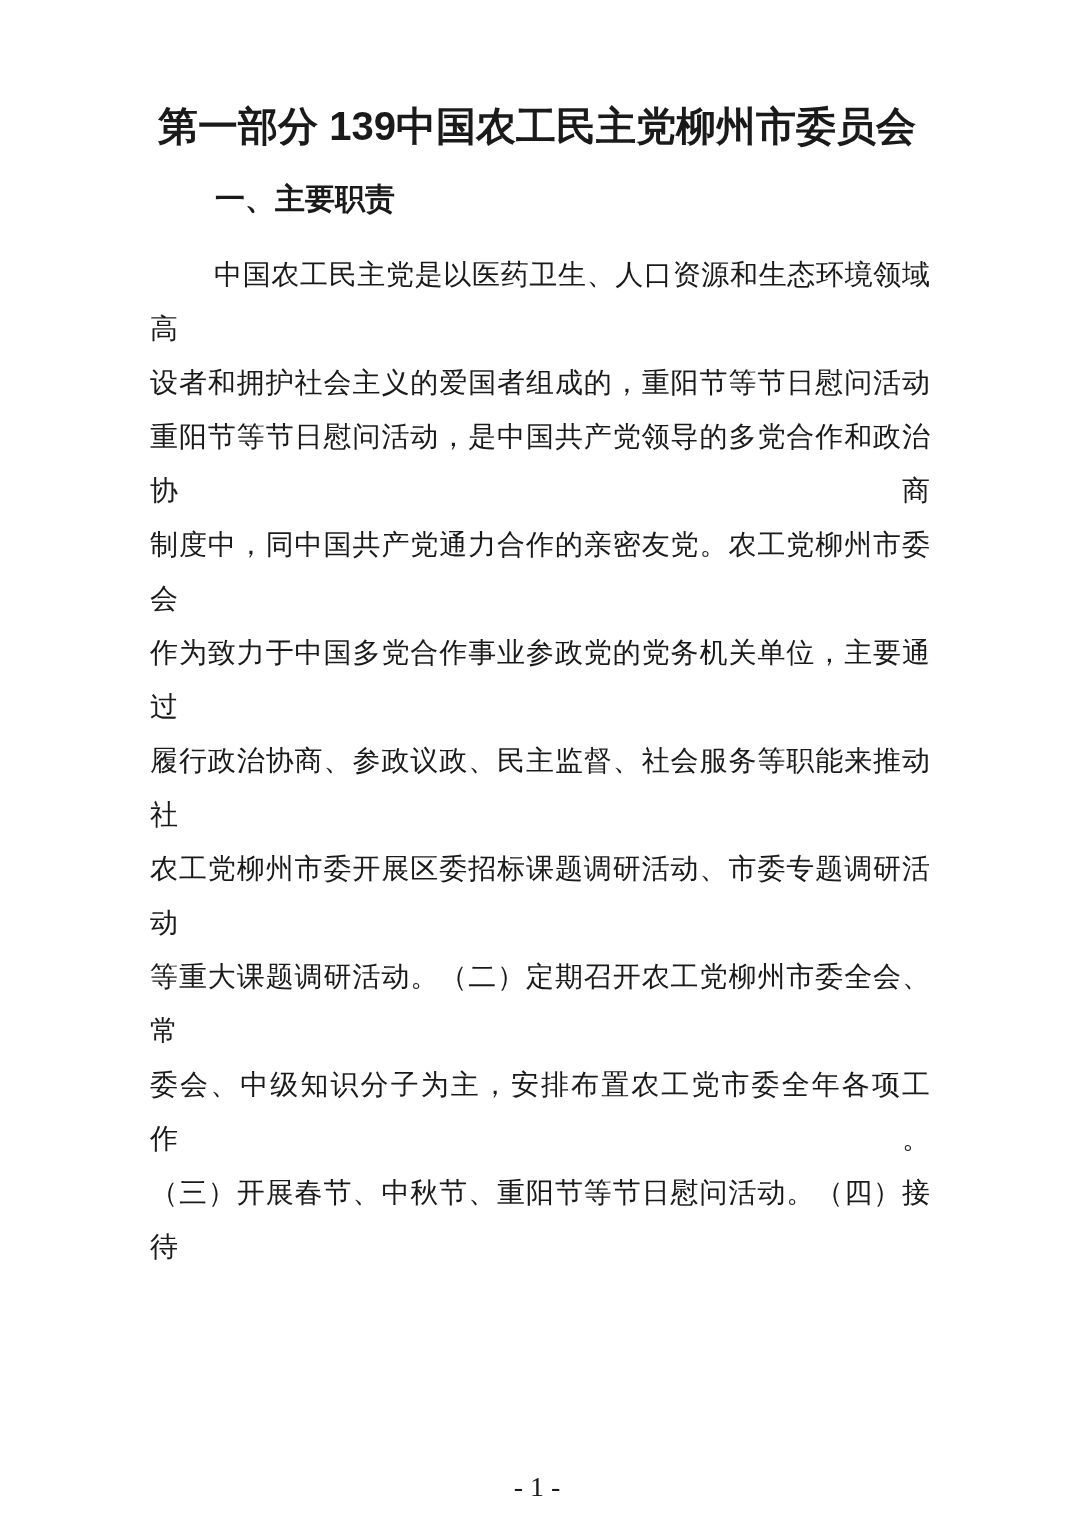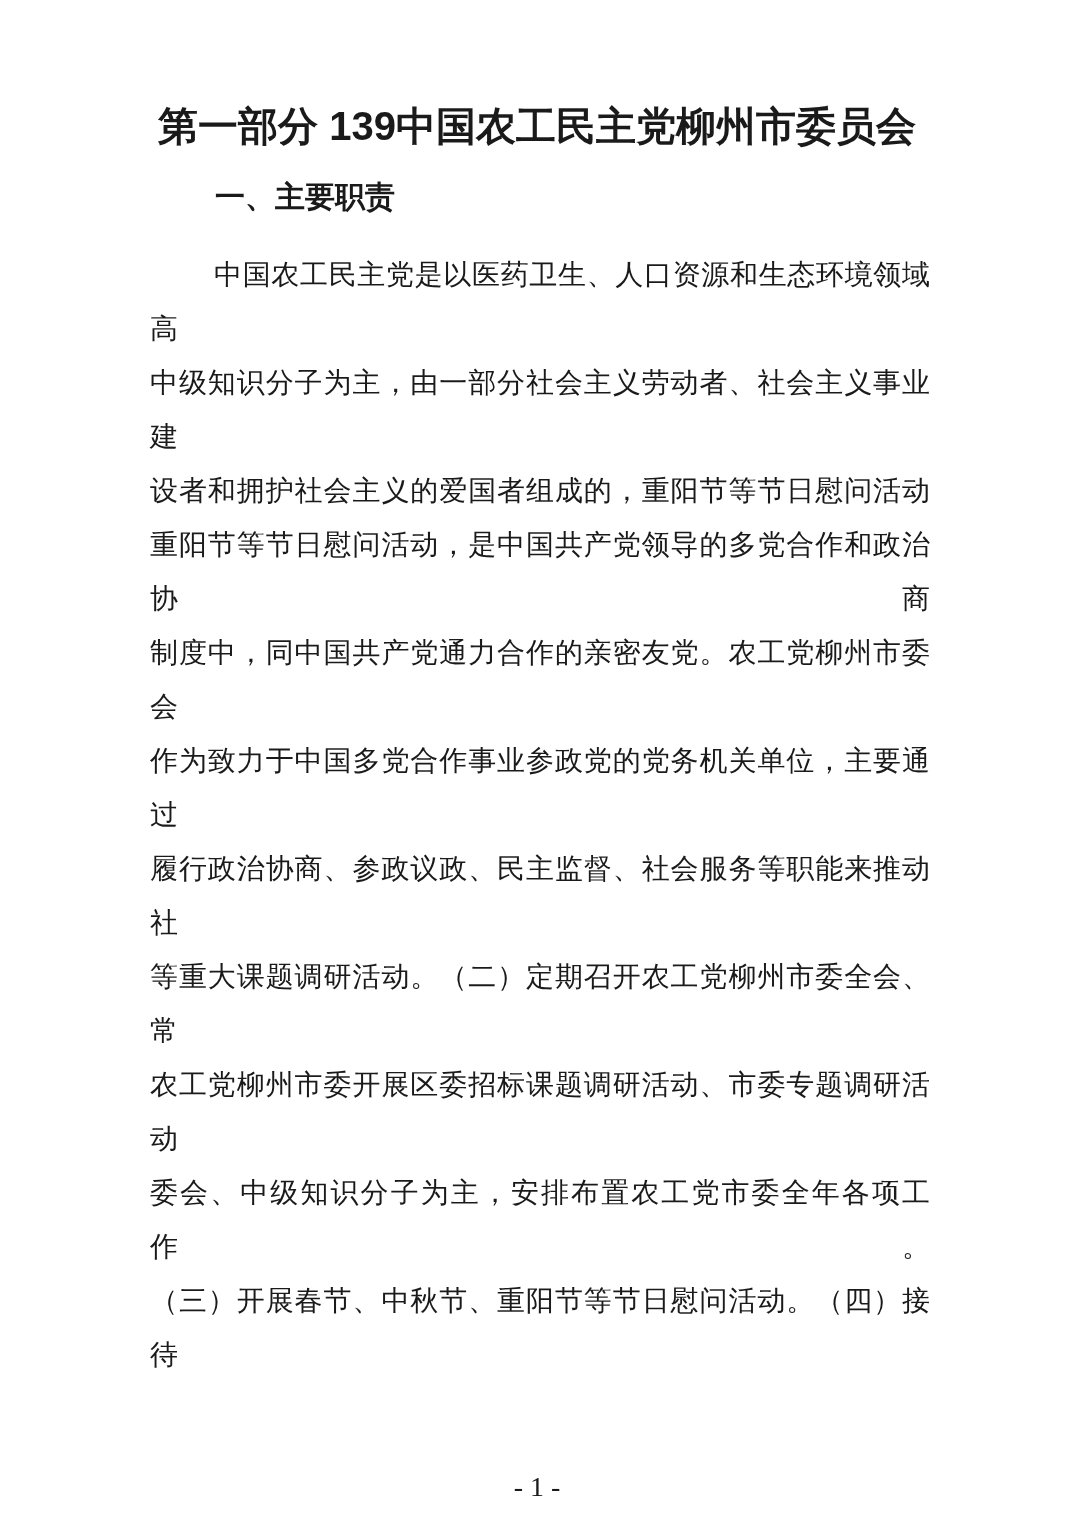--- a/index.html
+++ b/index.html
@@ -20,21 +20,21 @@
     width: 900px;
     text-align: center;
     font-family: "Liberation Sans", "DejaVu Sans", sans-serif;
     font-weight: bold;
     font-size: 40px;
     line-height: 52px;
     letter-spacing: 0px;
   }
   .section-heading {
     margin: 28px 0 0 215px;
-    font-family: Liberation Mono, monospace;
+    font-family: Liberation Serif, serif;
     font-weight: bold;
     font-size: 30px;
     line-height: 38px;
   }
   .body-text {
     margin: 30px 0 0 150px;
     width: 780px;
     font-size: 28px;
     line-height: 54px;
   }
@@ -61,27 +61,26 @@
 <div class="page">
 
   <div class="doc-title">
     <div>第一部分 139中国农工民主党柳州市委员会</div>
   </div>
 
   <div class="section-heading">一、主要职责</div>
 
   <div class="body-text">
       <div class="body-line">中国农工民主党是以医药卫生、人口资源和生态环境领域高</div>
-      <div class="body-line">中级知识分子为主，由一部分社会主义劳动者、社会主义事业建</div>
       <div class="body-line">设者和拥护社会主义的爱国者组成的，重阳节等节日慰问活动</div>
       <div class="body-line">重阳节等节日慰问活动，是中国共产党领导的多党合作和政治协商</div>
       <div class="body-line">制度中，同中国共产党通力合作的亲密友党。农工党柳州市委会</div>
       <div class="body-line">作为致力于中国多党合作事业参政党的党务机关单位，主要通过</div>
       <div class="body-line">履行政治协商、参政议政、民主监督、社会服务等职能来推动社</div>
+      <div class="body-line">农工党柳州市委开展区委招标课题调研活动、市委专题调研活动</div>
       <div class="body-line">等重大课题调研活动。（二）定期召开农工党柳州市委全会、常</div>
-      <div class="body-line">农工党柳州市委开展区委招标课题调研活动、市委专题调研活动</div>
       <div class="body-line">委会、中级知识分子为主，安排布置农工党市委全年各项工作。</div>
       <div class="body-line">（三）开展春节、中秋节、重阳节等节日慰问活动。（四）接待</div>
     </div>
 
   <div class="page-number">- 1 -</div>
 
 </div>
 
 </body></html>

